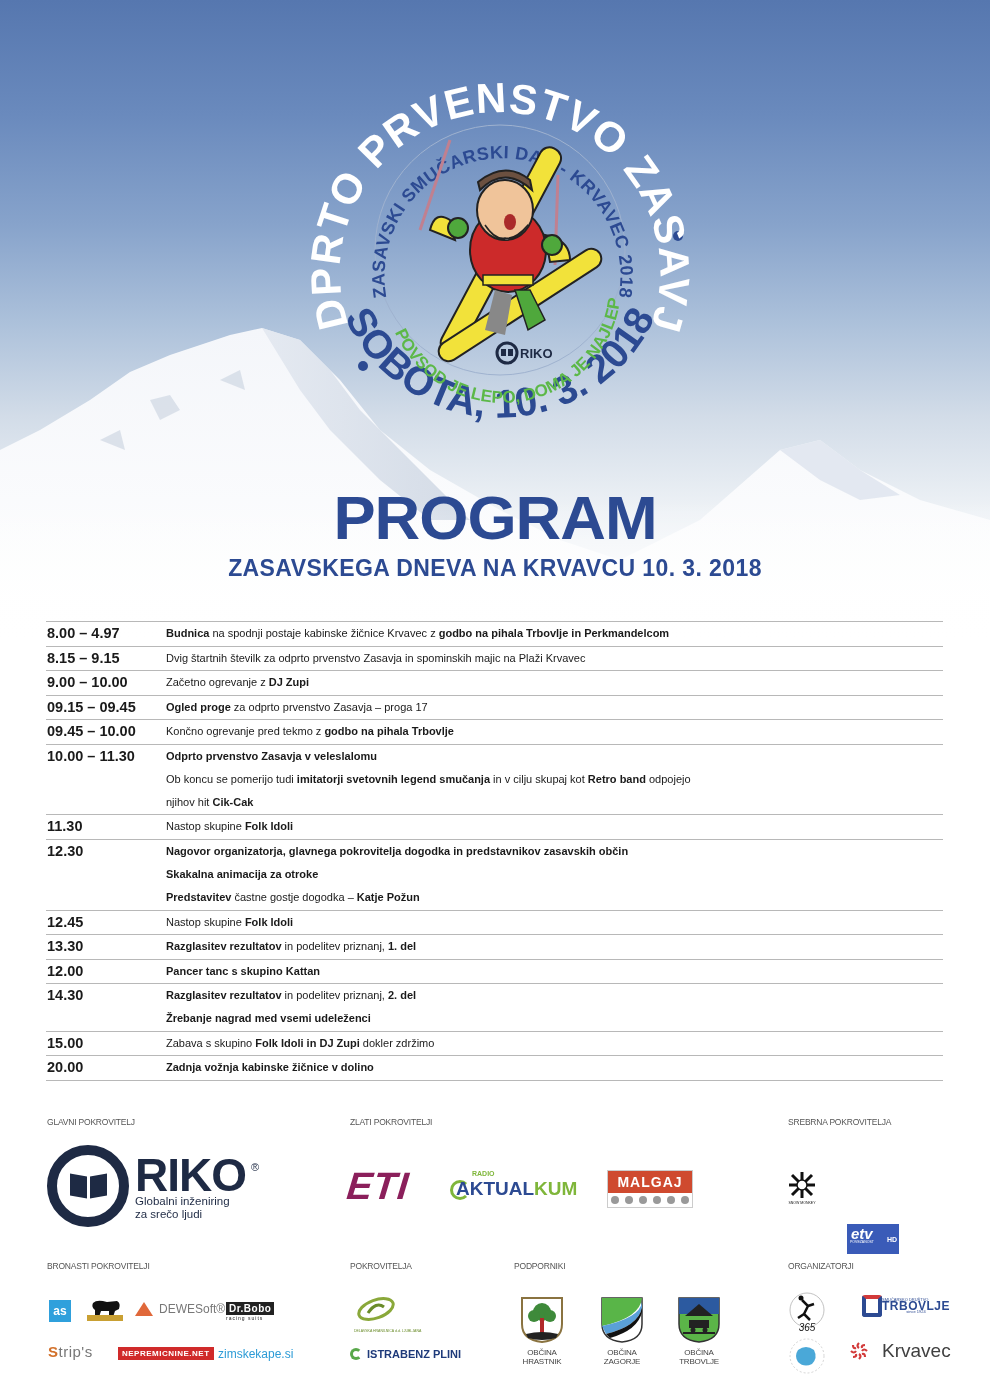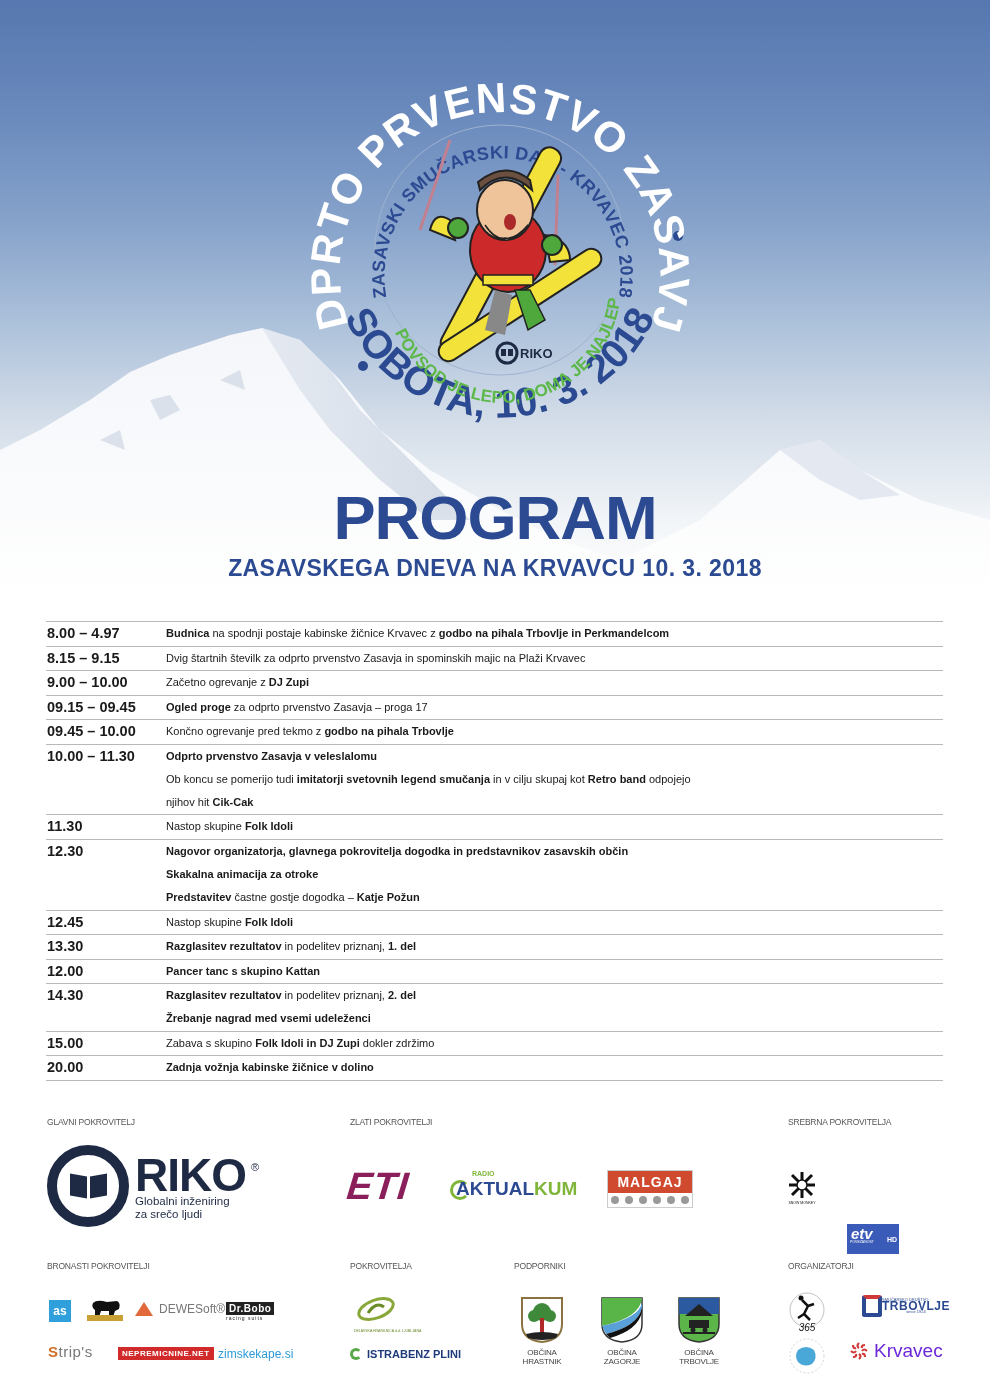--- a/index.html
+++ b/index.html
@@ -92,21 +92,21 @@
 
   .crest { width: 44px; height: 48px; }
   .crest-label { font-size: 8px; color: #444; text-align: center; letter-spacing: -0.2px; }
 
   .sd365 { width: 42px; height: 44px; }
   .sdtrb { display: flex; align-items: center; }
   .sdtrb .mark { width: 20px; height: 22px; border: 4px solid #2c4a92; border-top-color: #d23a3a; border-radius: 3px; }
   .sdtrb .txt { font-size: 4px; color: #2c4a92; line-height: 6px; }
   .sdtrb .big { font-size: 12px; font-weight: 700; letter-spacing: 0.5px; }
   .sk-zagorje { width: 42px; height: 40px; }
-  .krvavec { display: flex; align-items: center; gap: 4px; font-size: 19px; color: #6d28d9; text-align: center; }
+  .krvavec { display: flex; align-items: center; gap: 12px; font-size: 19px; color: #404040; text-align: center; }
   .krvavec .burst { width: 22px; height: 22px; }
 </style>
 </head>
 <body>
 
 <div class="hero">
   <svg class="mountain" viewBox="0 0 990 640" preserveAspectRatio="none">
     <defs>
       <linearGradient id="snow" x1="0" y1="0" x2="0" y2="1">
         <stop offset="0" stop-color="#f4f6fa"></stop>

